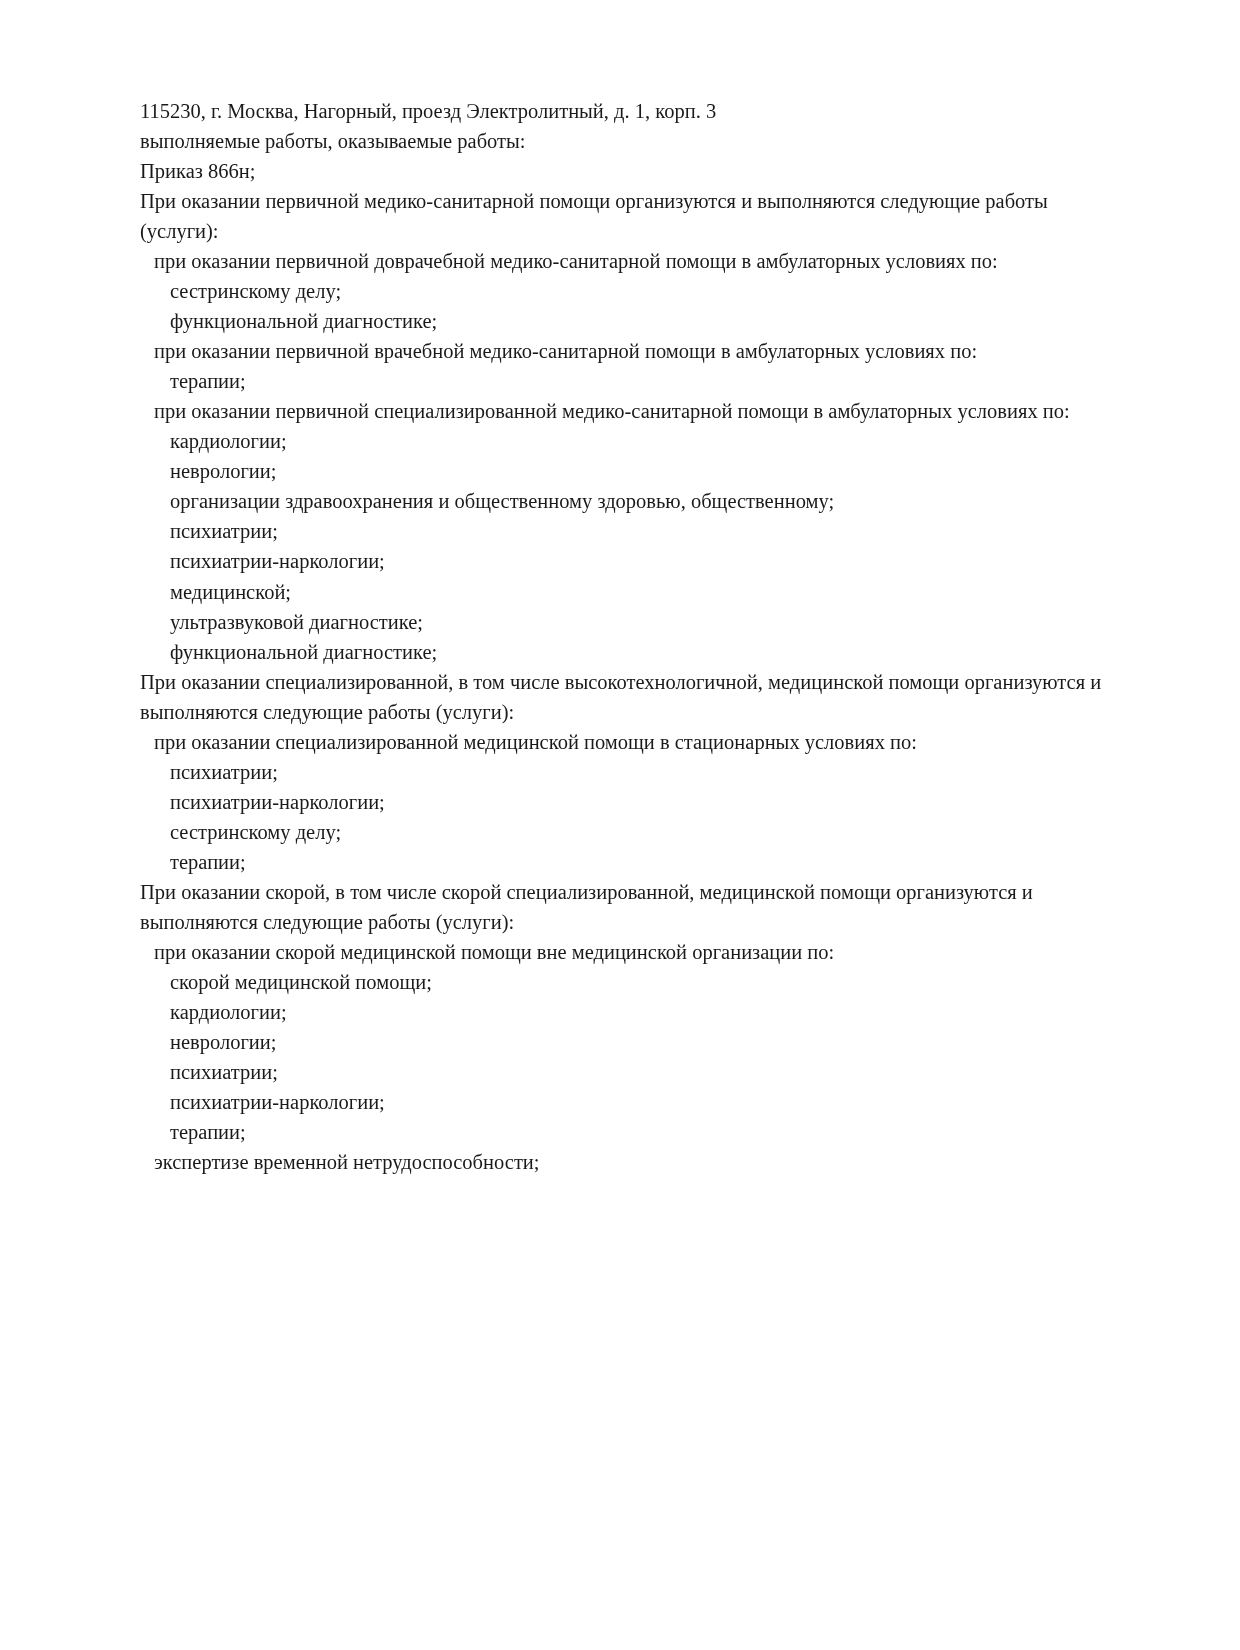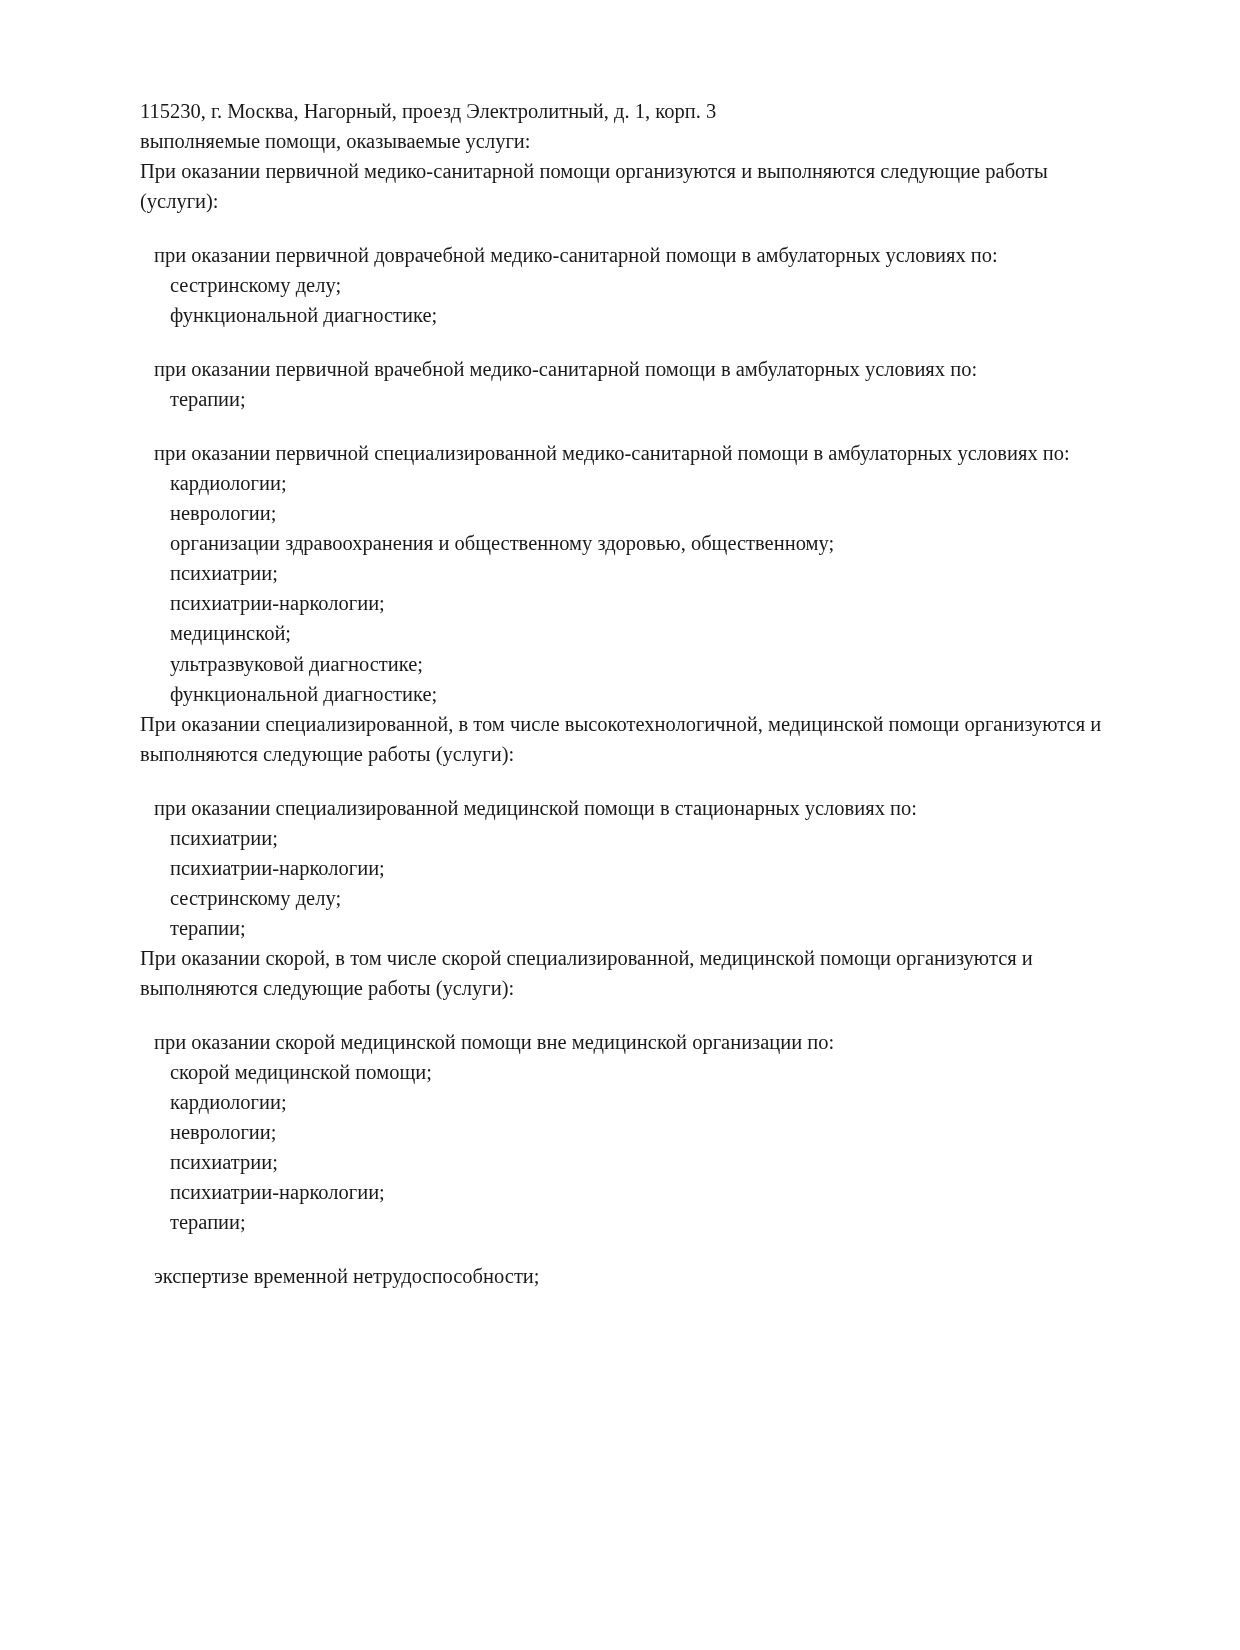--- a/index.html
+++ b/index.html
@@ -25,30 +25,31 @@
     line-height: 1.465;
     color: #1a1a1a;
     text-align: left;
   }
   .line {
     white-space: pre-wrap;
     margin: 0;
     padding: 0;
   }
   .indent-0 { padding-left: 0px; }
-  .indent-1 { padding-left: 14px; margin-top: 24px; }
+  .indent-1 { padding-left: 14px; }
   .indent-2 { padding-left: 30px; }
 </style>
 </head>
 <body>
 
 <div class="page">
   <div class="doc-body" id="doc-body">
       <p class="line indent-0">115230, г. Москва, Нагорный, проезд Электролитный, д. 1, корп. 3</p>
-      <p class="line indent-0">выполняемые помощи, оказываемые услуги:</p>
+      <p class="line indent-0">выполняемые работы, оказываемые работы:</p>
+      <p class="line indent-0">Приказ 866н;</p>
       <p class="line indent-0">При оказании первичной медико-санитарной помощи организуются и выполняются следующие работы (услуги):</p>
       <p class="line indent-1">при оказании первичной доврачебной медико-санитарной помощи в амбулаторных условиях по:</p>
       <p class="line indent-2">сестринскому делу;</p>
       <p class="line indent-2">функциональной диагностике;</p>
       <p class="line indent-1">при оказании первичной врачебной медико-санитарной помощи в амбулаторных условиях по:</p>
       <p class="line indent-2">терапии;</p>
       <p class="line indent-1">при оказании первичной специализированной медико-санитарной помощи в амбулаторных условиях по:</p>
       <p class="line indent-2">кардиологии;</p>
       <p class="line indent-2">неврологии;</p>
       <p class="line indent-2">организации здравоохранения и общественному здоровью, общественному;</p>

